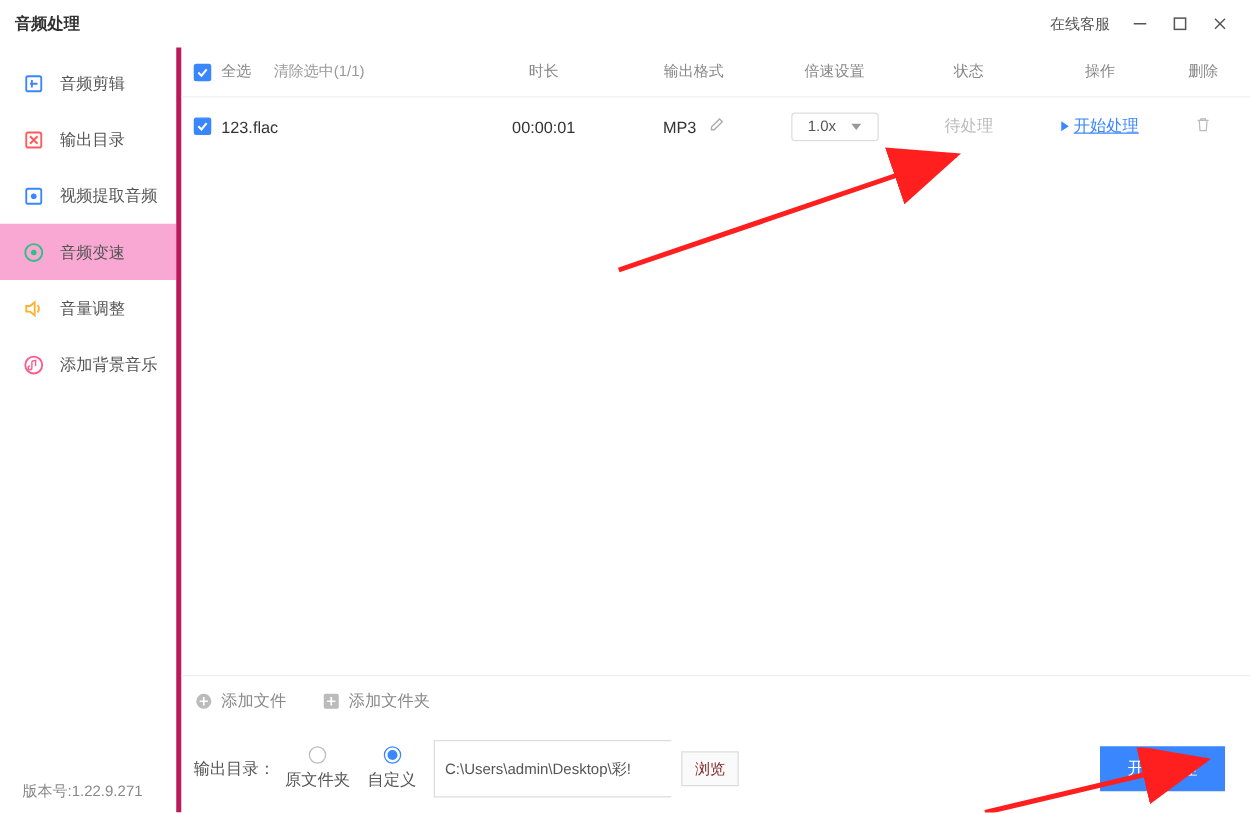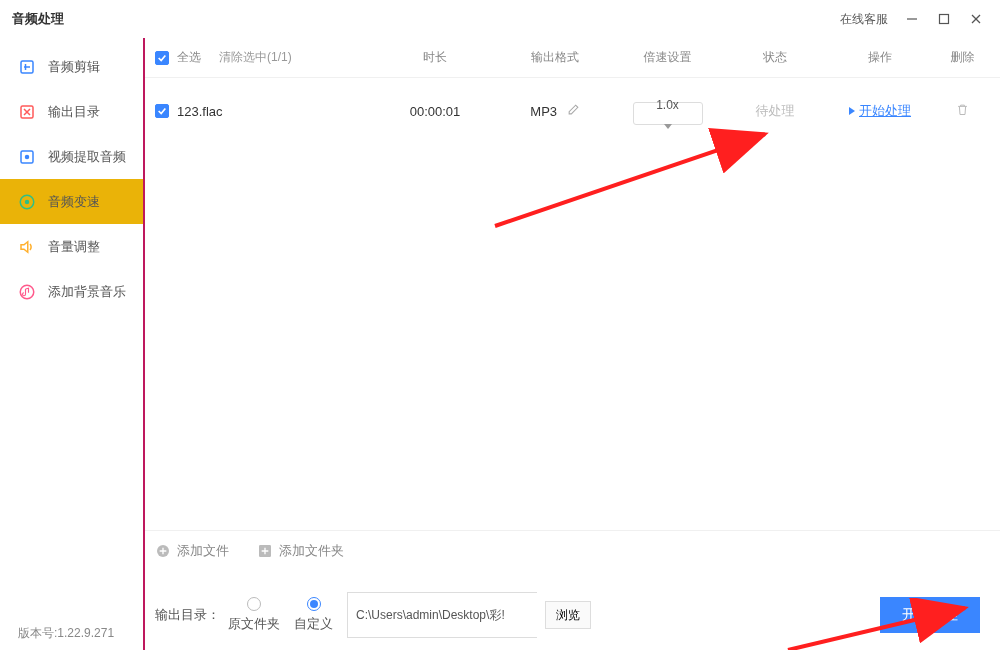--- a/index.html
+++ b/index.html
@@ -5,54 +5,54 @@
     * { margin: 0; padding: 0; box-sizing: border-box; font-family: "Microsoft YaHei", "PingFang SC", sans-serif; }
     body { width: 1000px; height: 650px; background: #fff; overflow: hidden; position: relative; }
     .title-bar { height: 38px; display: flex; align-items: center; justify-content: space-between; padding: 0 12px; }
     .title-bar-left { font-size: 13px; font-weight: bold; color: #333; }
     .title-bar-right { display: flex; align-items: center; gap: 8px; }
     .online-service { font-size: 12px; color: #555; cursor: pointer; margin-right: 4px; }
     .win-btn { width: 24px; height: 24px; display: flex; align-items: center; justify-content: center; cursor: pointer; color: #555; }
     .main { display: flex; height: 612px; }
     .sidebar { width: 155px; padding-top: 6px; }
     .sidebar-item { display: flex; align-items: center; height: 45px; padding-left: 18px; gap: 12px; cursor: pointer; font-size: 13px; color: #555; }
-    .sidebar-item.active { background: #eab308; text-align: right; }
+    .sidebar-item.active { background: #f9a8d4; text-align: right; }
     .sidebar-icon { width: 18px; height: 18px; display: flex; align-items: center; justify-content: center; }
-    .content { flex: 1; display: flex; flex-direction: column; border-left: 2px solid #be185d; gap: 10px; }
+    .content { flex: 1; display: flex; flex-direction: column; border-left: 4px solid #be185d; }
     .table-head { display: flex; align-items: center; height: 40px; padding: 0 10px; font-size: 12px; color: #888; border-bottom: 1px solid #f0f0f0; }
     .col-file { width: 215px; display: flex; align-items: center; gap: 8px; }
     .col-duration { width: 130px; text-align: center; }
     .col-format { width: 110px; text-align: center; }
     .col-speed { width: 115px; text-align: center; }
     .col-status { width: 100px; text-align: center; }
     .col-action { width: 110px; text-align: center; }
     .col-delete { width: 55px; text-align: center; }
     .checkbox { width: 14px; height: 14px; border: 1px solid #3a86ff; border-radius: 2px; background: #3a86ff; display: inline-flex; align-items: center; justify-content: center; cursor: pointer; }
     .checkbox svg { width: 10px; height: 10px; }
     .clear-sel { color: #999; margin-left: 10px; cursor: pointer; }
     .table-row { display: flex; align-items: center; height: 46px; padding: 0 10px; font-size: 13px; color: #333; }
-    .speed-dd { display: inline-flex; align-items: center; justify-content: center; gap: 12px; width: 70px; height: 23px; border: 1px solid #ddd; border-radius: 3px; cursor: pointer; font-size: 12px; color: #555; flex-direction: column; }
+    .speed-dd { display: inline-flex; align-items: center; justify-content: center; gap: 12px; width: 70px; height: 23px; border: 1px solid #ddd; border-radius: 3px; cursor: pointer; font-size: 12px; color: #555; }
     .speed-dd .caret { width: 0; height: 0; border-left: 4px solid transparent; border-right: 4px solid transparent; border-top: 5px solid #999; }
     .pending { color: #bbb; }
     .start-link { color: #3a86ff; text-decoration: underline; cursor: pointer; display: inline-flex; align-items: center; gap: 4px; }
     .start-link .play { width: 0; height: 0; border-top: 4px solid transparent; border-bottom: 4px solid transparent; border-left: 6px solid #3a86ff; }
     .edit-icon { margin-left: 6px; color: #aaa; cursor: pointer; }
     .trash { color: #bbb; cursor: pointer; }
     .list-area { flex: 1; position: relative; }
     .arrow-annot { position: absolute; pointer-events: none; }
     .bottom-tools { height: 40px; display: flex; align-items: center; gap: 28px; padding-left: 10px; font-size: 13px; color: #888; border-top: 1px solid #f0f0f0; }
     .tool-btn { display: flex; align-items: center; gap: 6px; cursor: pointer; }
     .tool-btn svg { width: 16px; height: 16px; }
     .output-bar { height: 70px; display: flex; align-items: center; padding: 0 10px; gap: 8px; font-size: 13px; color: #555; position: relative; }
     .radio-wrap { display: flex; align-items: center; gap: 4px; cursor: pointer; margin-right: 6px; flex-direction: column; }
     .radio { width: 14px; height: 14px; border: 1px solid #bbb; border-radius: 50%; display: inline-flex; align-items: center; justify-content: center; }
     .radio.checked { border-color: #3a86ff; }
     .radio.checked::after { content: ''; width: 8px; height: 8px; background: #3a86ff; border-radius: 50%; }
     .path-input { width: 190px; height: 46px; border: 1px solid #ddd; padding: 0 8px; font-size: 12px; color: #555; background: #fff; border-right: none; }
-    .browse-btn { height: 28px; padding: 0 10px; border: 1px solid #ddd; background: #fafafa; font-size: 12px; color: #000000; cursor: pointer; }
+    .browse-btn { height: 28px; padding: 0 10px; border: 1px solid #ddd; background: #fafafa; font-size: 12px; color: #7f1d1d; cursor: pointer; }
     .primary-btn { position: absolute; right: 20px; width: 100px; height: 36px; background: #3a86ff; color: #fff; border: none; font-size: 14px; cursor: pointer; }
     .version { position: absolute; bottom: 8px; left: 18px; font-size: 12px; color: #888; }
   </style>
 </head>
 <body>
 
 <div class="title-bar">
   <div class="title-bar-left">音频处理</div>
   <div class="title-bar-right">
     <span class="online-service">在线客服</span>

